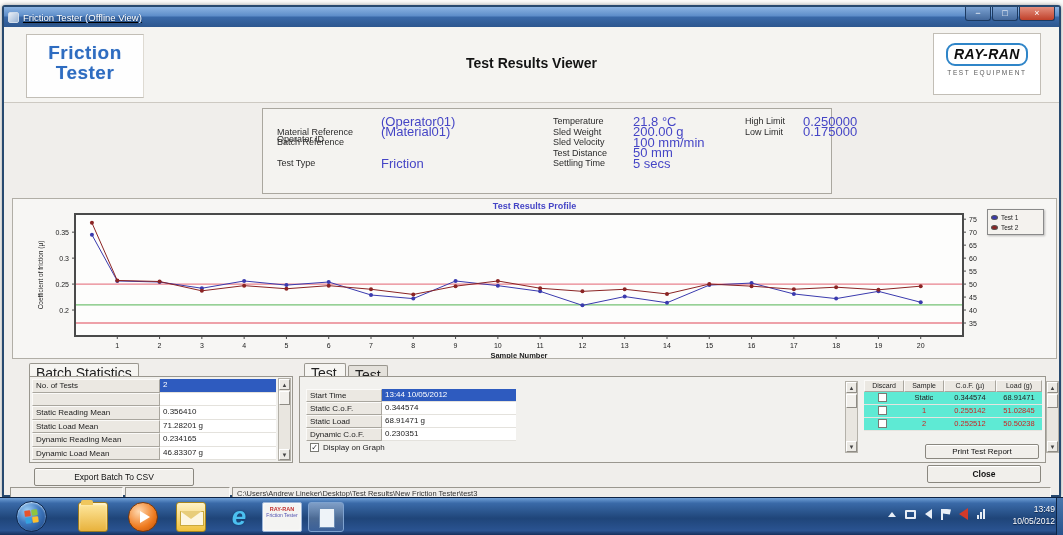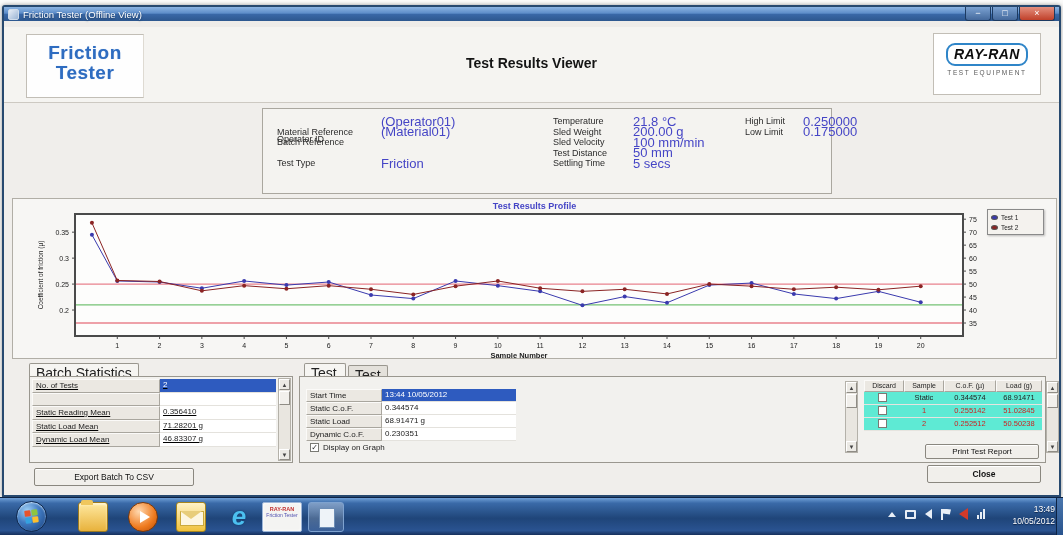--- a/index.html
+++ b/index.html
@@ -4,23 +4,23 @@
 <style>
   * { margin:0; padding:0; box-sizing:border-box; }
   html,body { width:1063px; height:535px; overflow:hidden; background:#fbfbfa;
               font-family:"Liberation Sans", sans-serif; }
   #desktop { position:absolute; inset:0; }
 
   
   #window { position:absolute; left:2px; top:5px; width:1059px; height:492px;
             border:2px solid #27496f; border-radius:3px 3px 0 0;
             background:#eeece9; box-shadow:0 0 4px rgba(0,0,0,.4); }
-  #titlebar { position:absolute; left:0; top:0; right:0; height:14px;
+  #titlebar { position:absolute; left:0; top:0; right:0; height:20px;
               background:linear-gradient(180deg,#8cb4e2 0%,#5d8dc9 45%,#3a69a8 50%,#2d578f 100%);
-              display:flex; align-items:center; padding:0 4px; }
+              display:flex; align-items:center; padding:0 4px;text-decoration:underline; }
   #titlebar .app-ico { width:11px; height:11px; margin-right:4px;
               background:linear-gradient(135deg,#e8eef6,#9ab4d4); border:1px solid #d0dcea; border-radius:2px; }
   #titlebar .t-text { color:#fff; font-size:9.5px; text-shadow:0 1px 2px #1d3c63; }
   .win-controls { position:absolute; right:4px; top:0; display:flex; }
   .wc { width:26px; height:14px; font-size:9px; line-height:13px; text-align:center; color:#fff;
         border:1px solid #1c3a61; border-top:none; border-radius:0 0 3px 3px; margin-left:1px;
         background:linear-gradient(180deg,#7ba2d2,#44699c); cursor:default; }
   .wc.close { width:36px; background:linear-gradient(180deg,#e48f7e,#c0402a); }
 
   #client { position:absolute; left:0; top:20px; right:0; bottom:0; background:#f0eeeb; }
@@ -80,21 +80,21 @@
   .sb-thumb { position:absolute; left:0; right:0; height:14px; background:#f2f0ec;
               border:1px solid; border-color:#fff #8f8c85 #8f8c85 #fff; }
   .btn { position:absolute; background:#f1efeb; border:1px solid #8a877f; border-radius:2px;
          font-size:8.5px; color:#111; text-align:center;
          box-shadow:inset 0 1px 0 #fff; cursor:default; font-family:"Liberation Sans",sans-serif; }
 
   
   #batch-tab { left:25px; top:336px; }
   #batchpanel { left:25px; top:349px; width:264px; height:87px; }
   #batch-rows { position:absolute; left:2px; top:2px; right:16px; bottom:2px; }
-  #batch-rows .cellrow { height:13.5px;text-decoration:underline; }
+  #batch-rows .cellrow { height:13.5px; }
   #batch-rows .lblcell { width:128px; }
   #batch-rows .valcell { flex:1; }
   #batch-scroll { right:1px; top:1px; bottom:1px; }
 
   
   #test-tab1 { left:300px; top:336px; }
   #test-tab2 { left:344px; }
   #testpanel { left:295px; top:349px; width:747px; height:87px; }
   #test-fields { position:absolute; left:6px; top:12px; width:210px; }
   #test-fields .cellrow { height:13px; }
@@ -414,20 +414,24 @@
             </div>
             <div class="cellrow">
               <div class="lblcell">Static Reading Mean</div>
               <div class="valcell">0.356410</div>
             </div>
             <div class="cellrow">
               <div class="lblcell">Static Load Mean</div>
               <div class="valcell">71.28201 g</div>
             </div>
             <div class="cellrow">
+              <div class="lblcell">Dynamic Reading Mean</div>
+              <div class="valcell">0.234165</div>
+            </div>
+            <div class="cellrow">
               <div class="lblcell">Dynamic Load Mean</div>
               <div class="valcell">46.83307 g</div>
             </div>
           </div>
         <div class="scrollbar" id="batch-scroll">
           <div class="sb-btn" style="top:0;">▲</div>
           <div class="sb-thumb" style="top:12px;"></div>
           <div class="sb-btn" style="bottom:0;">▼</div>
         </div>
       </div>
@@ -498,20 +502,25 @@
         <div class="scrollbar" id="right-scroll">
           <div class="sb-btn" style="top:0;">▲</div>
           <div class="sb-thumb" style="top:12px;"></div>
           <div class="sb-btn" style="bottom:0;">▼</div>
         </div>
         <div class="btn" id="print-btn">Print Test Report</div>
       </div>
 
       <div class="btn" id="close-btn">Close</div>
 
+      <div id="statusbar">
+        <div class="status-cell sc1"></div>
+        <div class="status-cell sc2"></div>
+        <div class="status-cell sc3">C:\Users\Andrew Lineker\Desktop\Test Results\New Friction Tester\test3</div>
+      </div>
     </div>
   </div>
 
   <div id="taskbar">
     <div id="start-orb">
         <div id="start-flag">
           <div class="fl-r"></div>
           <div class="fl-g"></div>
           <div class="fl-b"></div>
           <div class="fl-y"></div>

